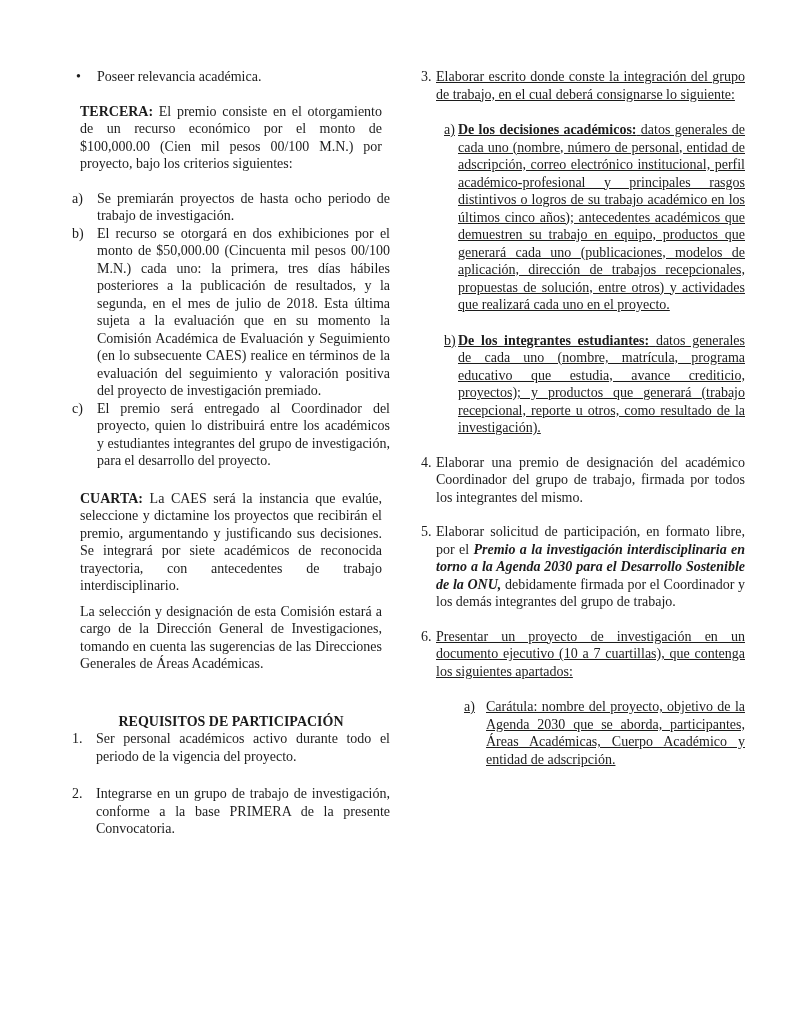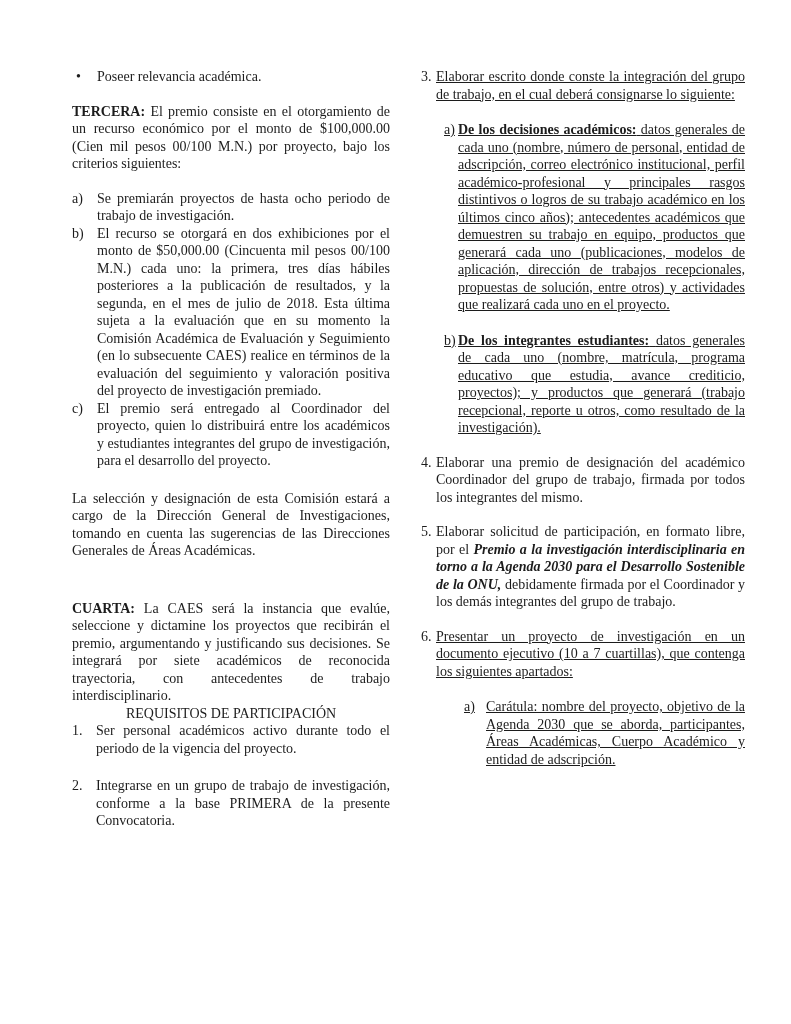--- a/index.html
+++ b/index.html
@@ -11,21 +11,21 @@
     font-family: "Liberation Serif", "DejaVu Serif", serif;
     font-size: 14px;
     line-height: 17.5px;
     color: #1c1c1c;
     overflow: hidden;
   }
   .col { position: absolute; top: 68px; text-align: justify; }
   .col-left  { left: 72px;  width: 318px; }
   .col-right { left: 421px; width: 324px; }
 
-  .para { margin: 0; text-align: justify; }
+  .para { margin: 8px; text-align: justify; }
   .row  { display: flex; align-items: flex-start; }
   .marker { flex: 0 0 auto; }
   .w25 { width: 25px; }
   .w24 { width: 24px; }
   .w15 { width: 15px; }
   .bullet-marker { width: 25px; padding-left: 4px; box-sizing: border-box; }
   .body { flex: 1 1 auto; text-align: justify; min-width: 0; }
   .content { flex: 1 1 auto; min-width: 0; text-decoration: underline; }
 
   .sub  { margin-left: 8px; }
@@ -35,21 +35,21 @@
 
   .mb17 { margin-bottom: 17px; }
   .mb18 { margin-bottom: 18px; }
   .mb20 { margin-bottom: 20px; }
   .mb22 { margin-bottom: 22px; }
   .mb40 { margin-bottom: 40px; }
 
   .heading {
     margin: 0;
     font-size: 14px;
-    font-weight: normal;
+    font-weight: bold;
     text-align: center;
     line-height: 17.5px;
   }
   strong { font-weight: bold; }
   em { font-style: italic; font-weight: bold; }
 </style>
 </head>
 <body>
 
 <div class="page">
@@ -72,25 +72,25 @@
     </div>
     <div class="row">
       <span class="marker w25">b)</span>
       <div class="body">El recurso se otorgará en dos exhibiciones por el monto de $50,000.00 (Cincuenta mil pesos 00/100 M.N.) cada uno: la primera, tres días hábiles posteriores a la publicación de resultados, y la segunda, en el mes de julio de 2018. Esta última sujeta a la evaluación que en su momento la Comisión Académica de Evaluación y Seguimiento (en lo subsecuente CAES) realice en términos de la evaluación del seguimiento y valoración positiva del proyecto de investigación premiado.</div>
     </div>
     <div class="row mb20">
       <span class="marker w25">c)</span>
       <div class="body">El premio será entregado al Coordinador del proyecto, quien lo distribuirá entre los académicos y estudiantes integrantes del grupo de investigación, para el desarrollo del proyecto.</div>
     </div>
 
-    <p class="para mb40">La selección y designación de esta Comisión estará a cargo de la Dirección General de Investigaciones, tomando en cuenta las sugerencias de las Direcciones Generales de Áreas Académicas.</p>
     <p class="para">
       <strong>CUARTA:</strong>
       <span>La CAES será la instancia que evalúe, seleccione y dictamine los proyectos que recibirán el premio, argumentando y justificando sus decisiones. Se integrará por siete académicos de reconocida trayectoria, con antecedentes de trabajo interdisciplinario.</span>
     </p>
+    <p class="para mb40">La selección y designación de esta Comisión estará a cargo de la Dirección General de Investigaciones, tomando en cuenta las sugerencias de las Direcciones Generales de Áreas Académicas.</p>
 
     <h2 class="heading mb22">REQUISITOS DE PARTICIPACIÓN</h2>
 
     <div class="row mb20">
       <span class="marker w24">1.</span>
       <div class="body">Ser personal académicos activo durante todo el periodo de la vigencia del proyecto.</div>
     </div>
     <div class="row">
       <span class="marker w24">2.</span>
       <div class="body">Integrarse en un grupo de trabajo de investigación, conforme a la base PRIMERA de la presente Convocatoria.</div>

